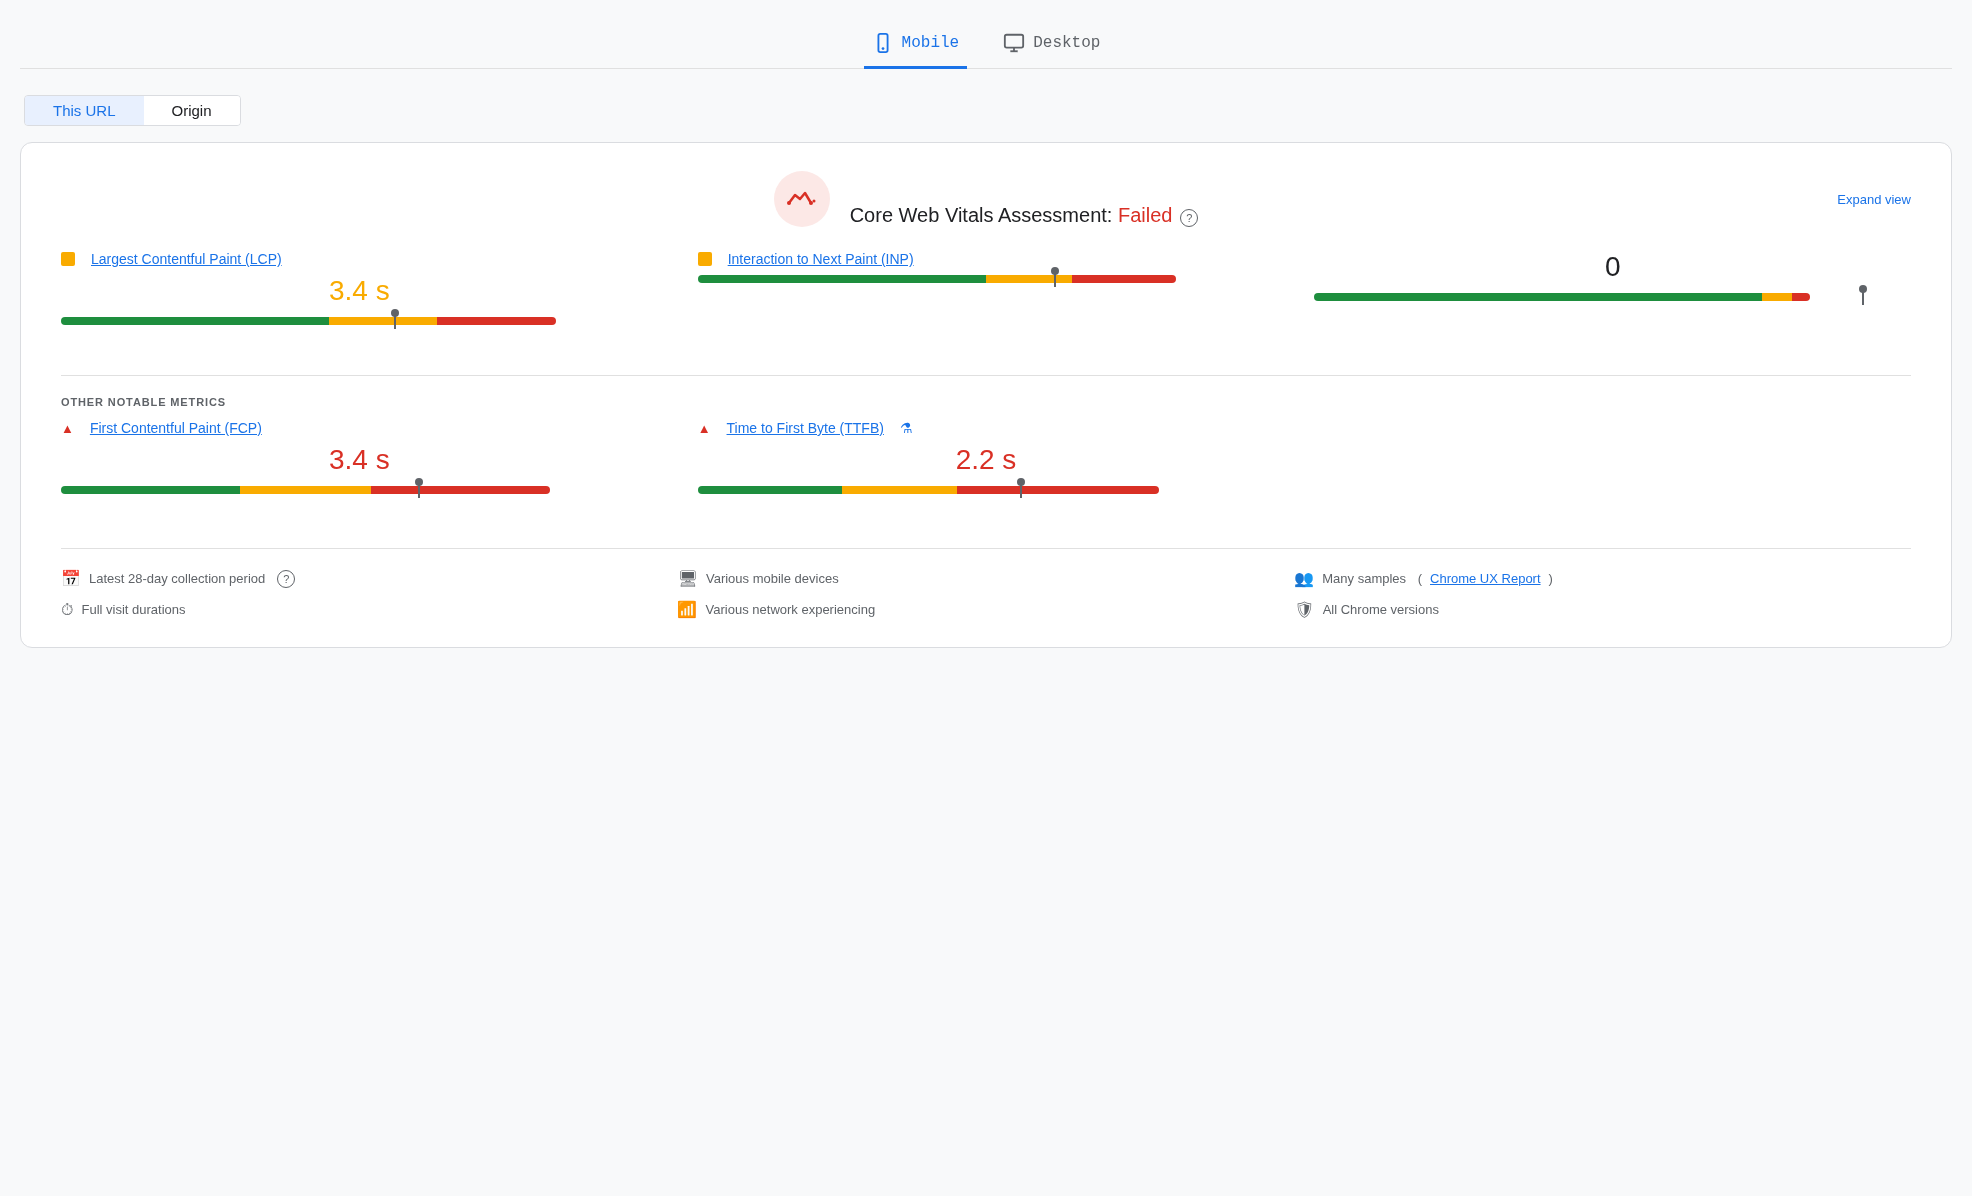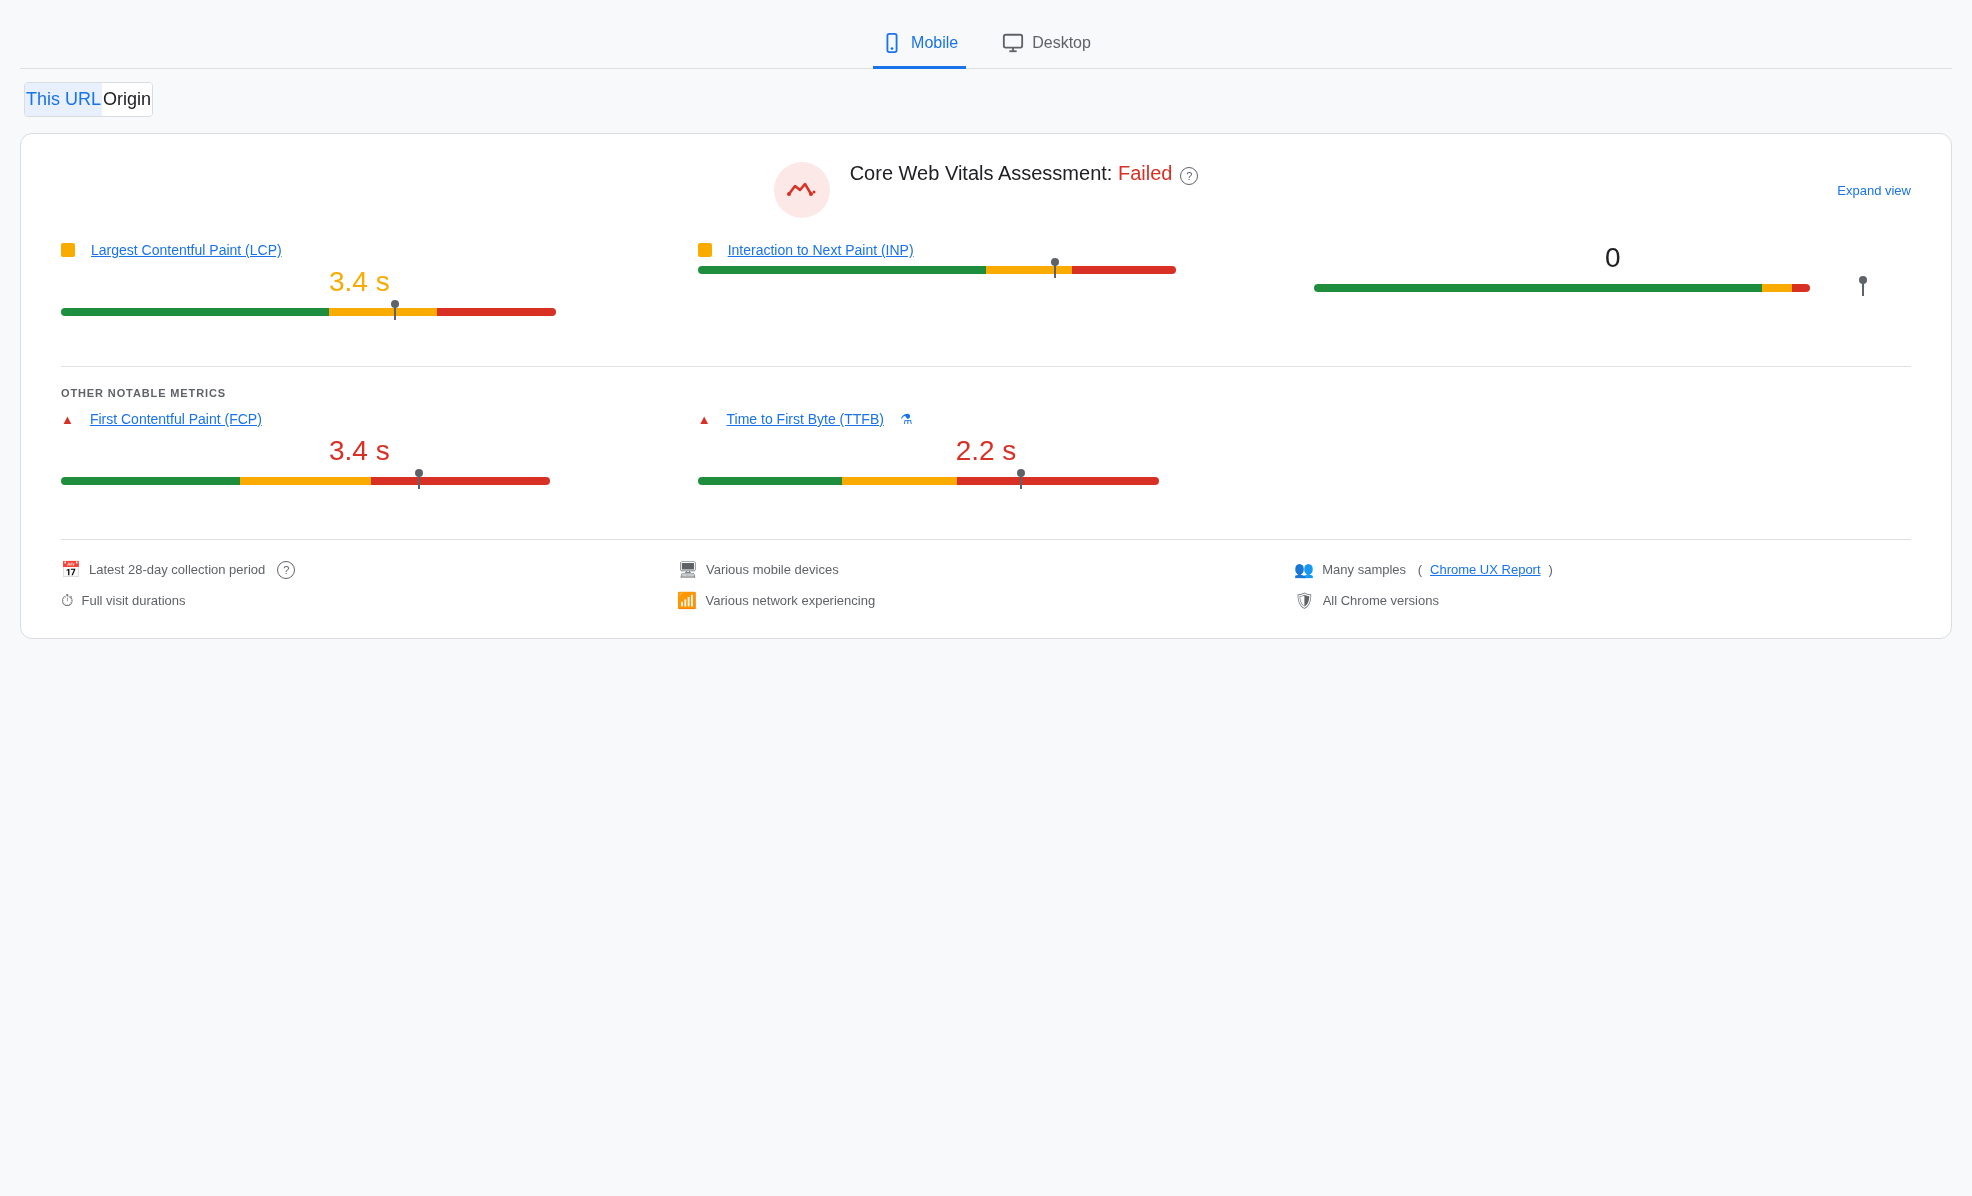--- a/index.html
+++ b/index.html
@@ -9,23 +9,24 @@
       color: #202124;
       font-size: 14px;
       padding: 20px;
     }
 
     
     .tab-bar {
       display: flex;
       justify-content: center;
       gap: 28px;
-      margin-bottom: 13px;
+      margin-bottom: 26px;
       border-bottom: 1px solid #e0e0e0;
       padding-bottom: 0;
+      font-family: Liberation Mono, monospace;
     }
     .tab {
       display: flex;
       align-items: center;
       gap: 8px;
       padding: 12px 8px;
       cursor: pointer;
       font-size: 16px;
       color: #5f6368;
       border-bottom: 3px solid transparent;
@@ -67,45 +68,45 @@
       font-weight: 400;
       color: #202124;
     }
     .url-toggle {
       display: flex;
       border: 1px solid #dadce0;
       border-radius: 4px;
       overflow: hidden;
     }
     .url-toggle-btn {
-      padding: 6px 1px;
+      padding: 6px 28px;
       background: white;
       border: none;
       cursor: pointer;
-      font-size: 18px;
+      font-size: 15px;
       color: #202124;
     }
     .url-toggle-btn.active {
       background: #e8f0fe;
       color: #1a73e8;
       font-weight: 500;
     }
 
     
     .main-card {
       background: white;
       border: 1px solid #dadce0;
       border-radius: 12px;
       padding: 28px 40px 28px 40px;
     }
 
     
     .cwv-header {
       display: flex;
-      align-items: flex-start;
+      align-items: flex-end;
       justify-content: center;
       gap: 20px;
       margin-bottom: 24px;
       position: relative;
     }
     .cwv-icon-circle {
       width: 56px;
       height: 56px;
       border-radius: 50%;
       background: #fce8e6;

